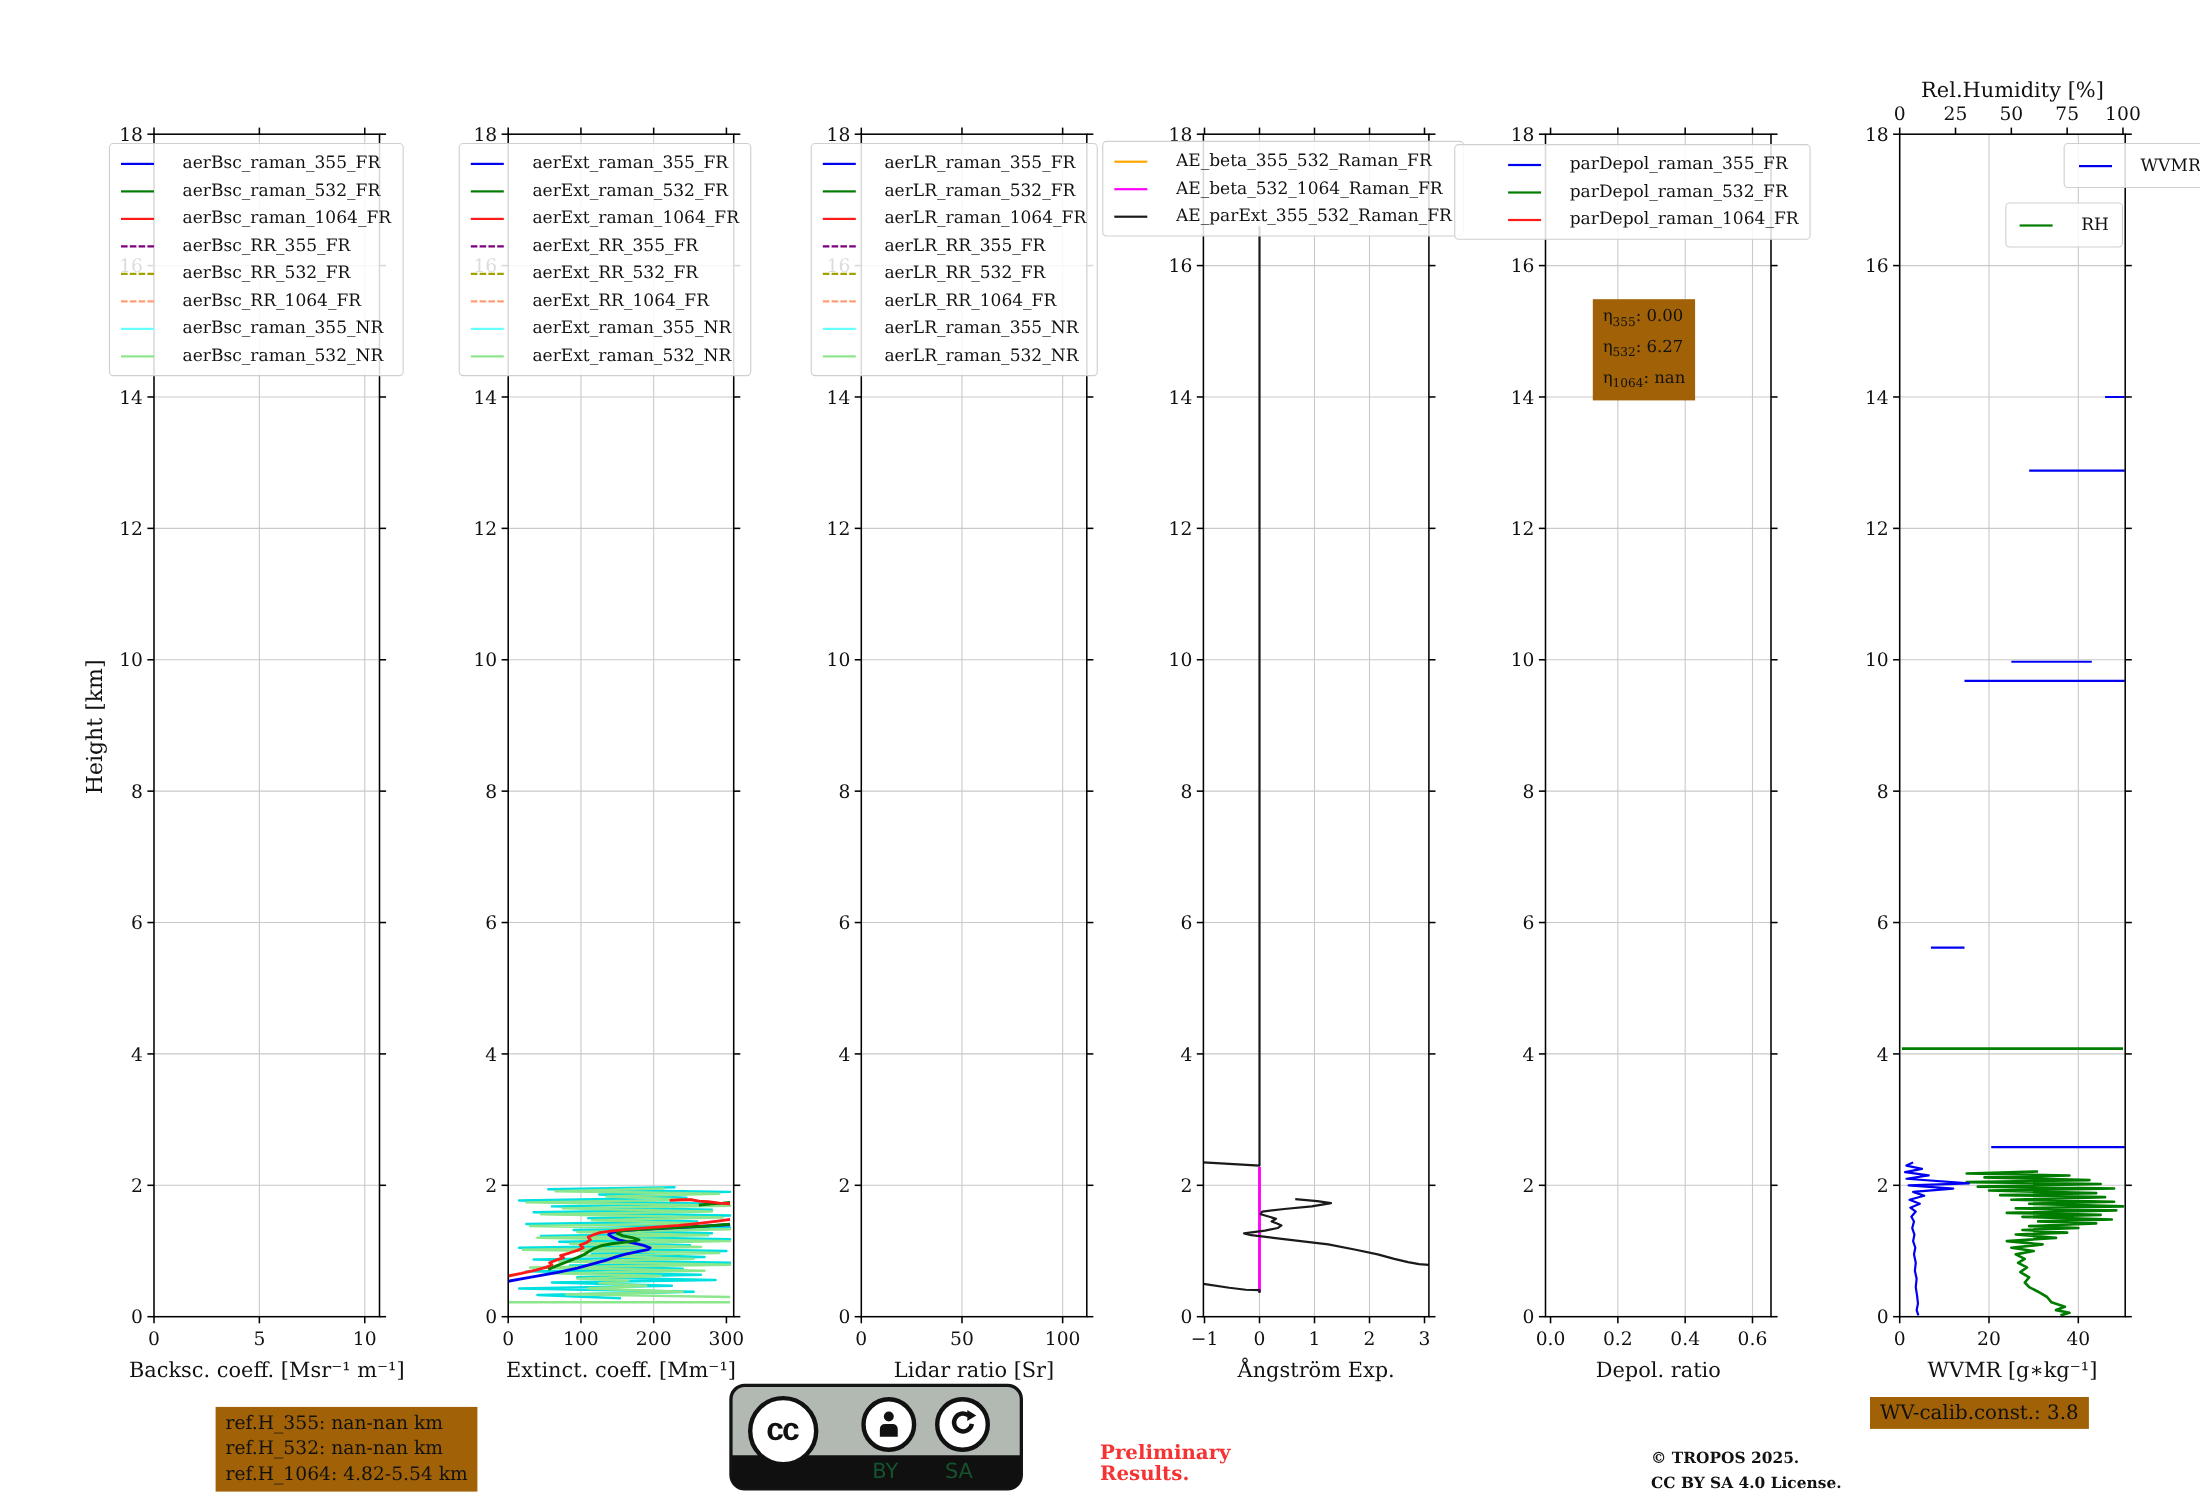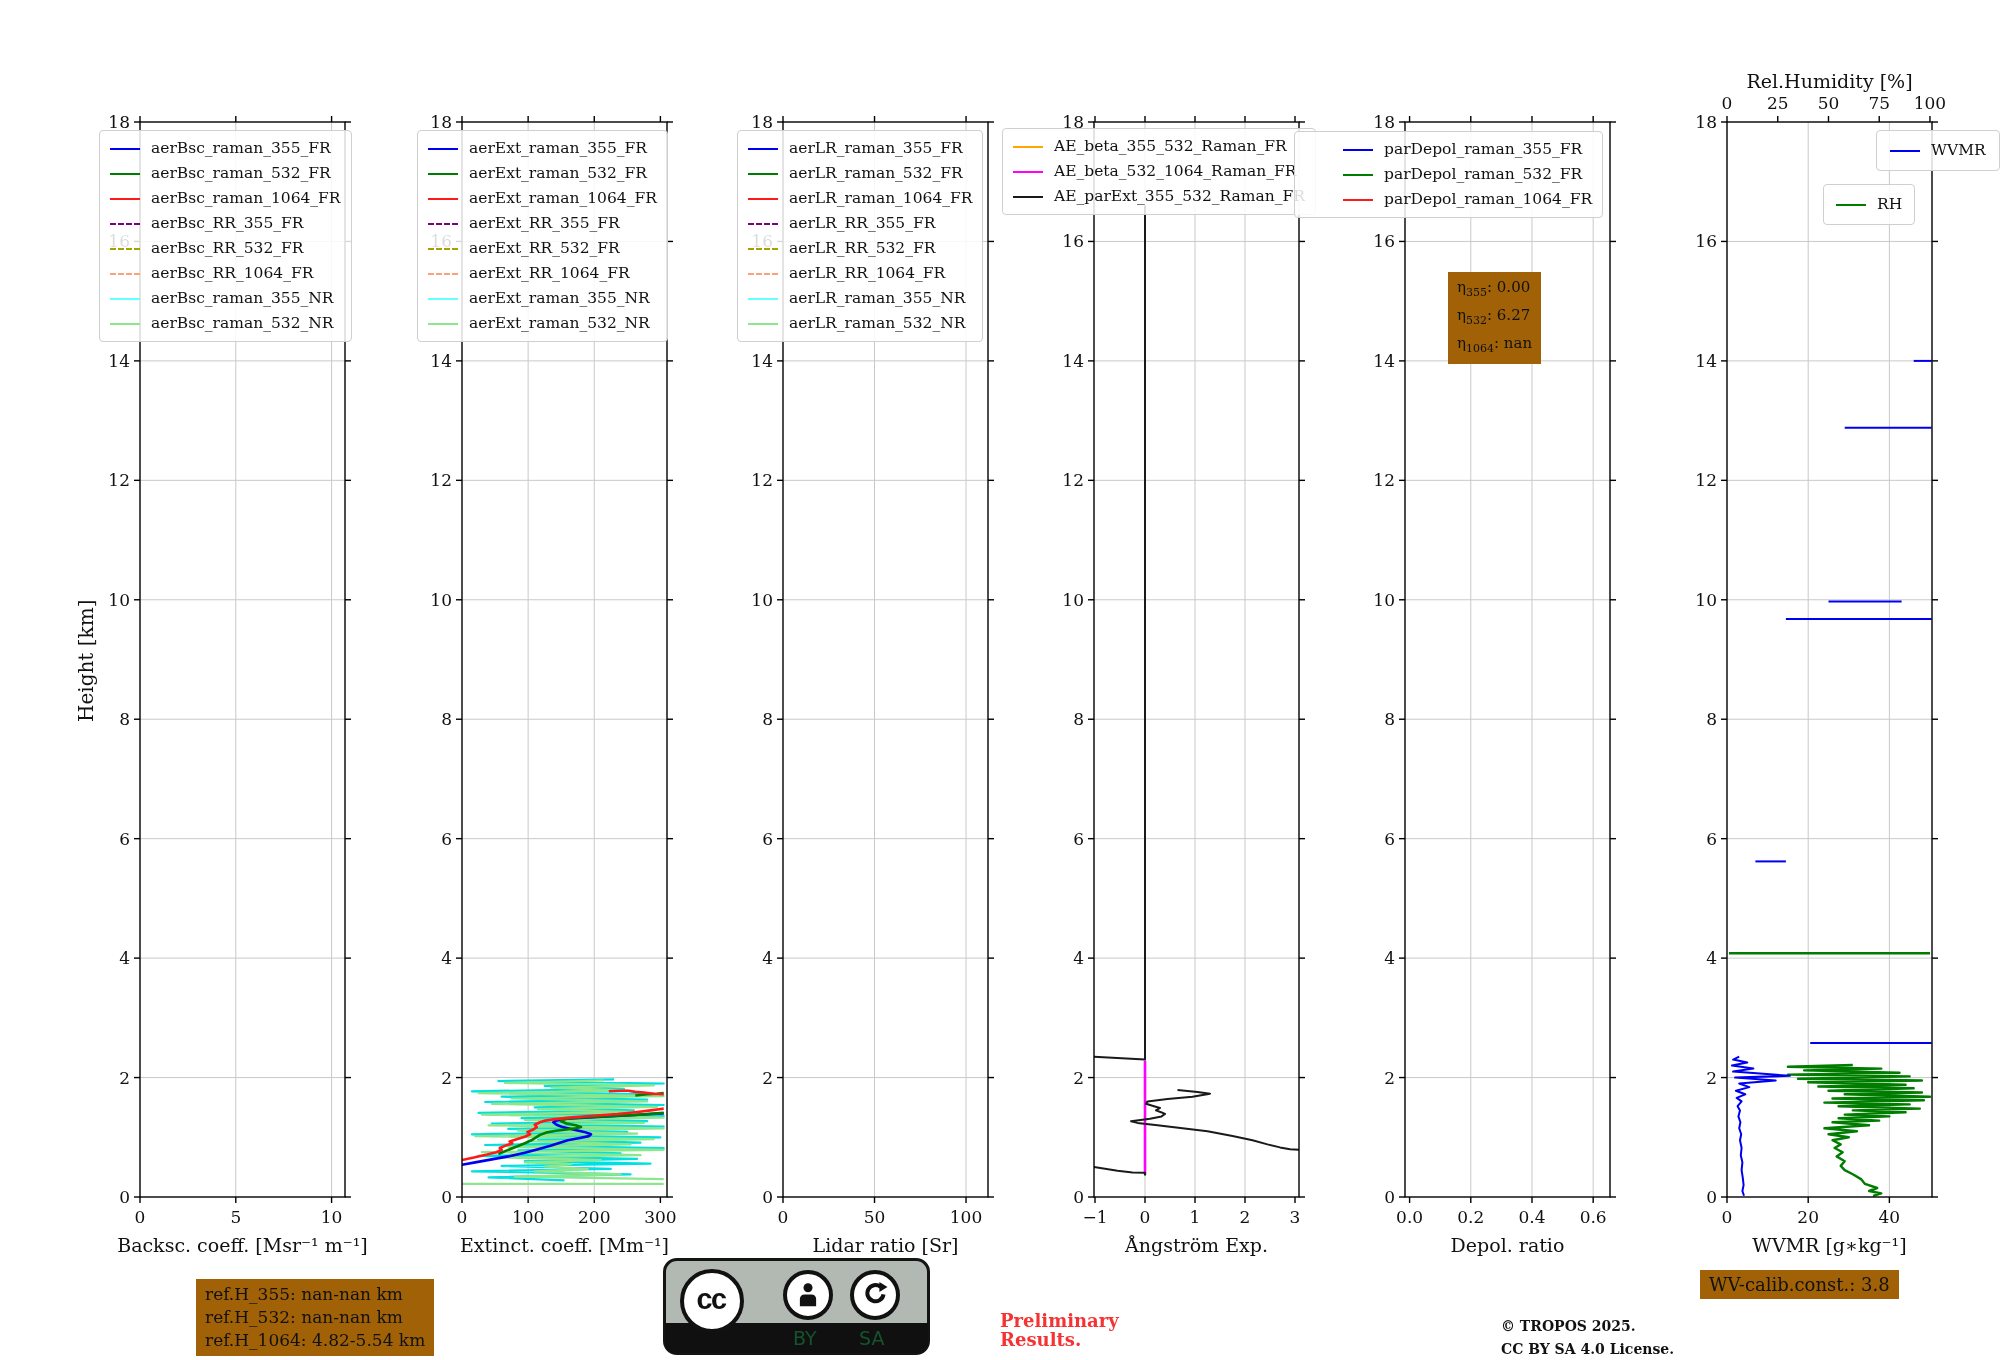--- a/index.html
+++ b/index.html
@@ -11,28 +11,28 @@
         transform-origin:left top;font-size:20px;white-space:nowrap;}
   svg text{font-family:"DejaVu Serif",serif;}
   .grid{stroke:#c9c9c9;stroke-width:1;}
   .spine{fill:none;stroke:#000;stroke-width:1.4;}
   .tick{stroke:#000;stroke-width:1.4;}
   .tl{font-size:17px;fill:#111;}
   .xl{font-size:19px;fill:#111;}
   .legend{position:absolute;background:rgba(255,255,255,.85);border:1px solid #cfcfcf;
           border-radius:4px;padding:5px 10px;font-size:15.5px;line-height:25px;
           white-space:nowrap;}
-  .legend .it{display:flex;align-items:center;gap:11px;}
+  .legend .it{display:flex;align-items:center;gap:26px;}
   .legend .sw{width:30px;height:0;border-top:2.6px solid #000;flex:0 0 auto;}
   .legend .sw.dash{border-top-style:dashed;}
   #leg-0{left:99px;top:130px;}
   #leg-1{left:417px;top:130px;}
   #leg-2{left:737px;top:130px;}
   #leg-3{left:1002px;top:128px;}
-  #leg-4{left:1294px;top:131px;padding-left:48px;}
+  #leg-4{left:1322px;top:131px;padding-left:48px;}
   #leg-5{left:1876px;top:130px;padding:7px 13px;}
   #leg-5b{left:1823px;top:184px;padding:7px 12px;}
   .anno{position:absolute;background:#a16207;padding:4px 9px;}
   #eta-box{left:1448px;top:272px;font-size:15px;line-height:22px;}
   #eta-box sub{font-size:11px;}
   #ref-box{left:196px;top:1279px;font-size:17px;line-height:23px;}
   #wv-box{left:1700px;top:1270px;font-size:18px;}
   #prelim{position:absolute;left:1000px;top:1311px;color:#f53333;font-weight:bold;
           font-size:18px;line-height:19px;}
   #tropos{position:absolute;left:1501px;top:1315px;font-weight:bold;font-size:14px;

